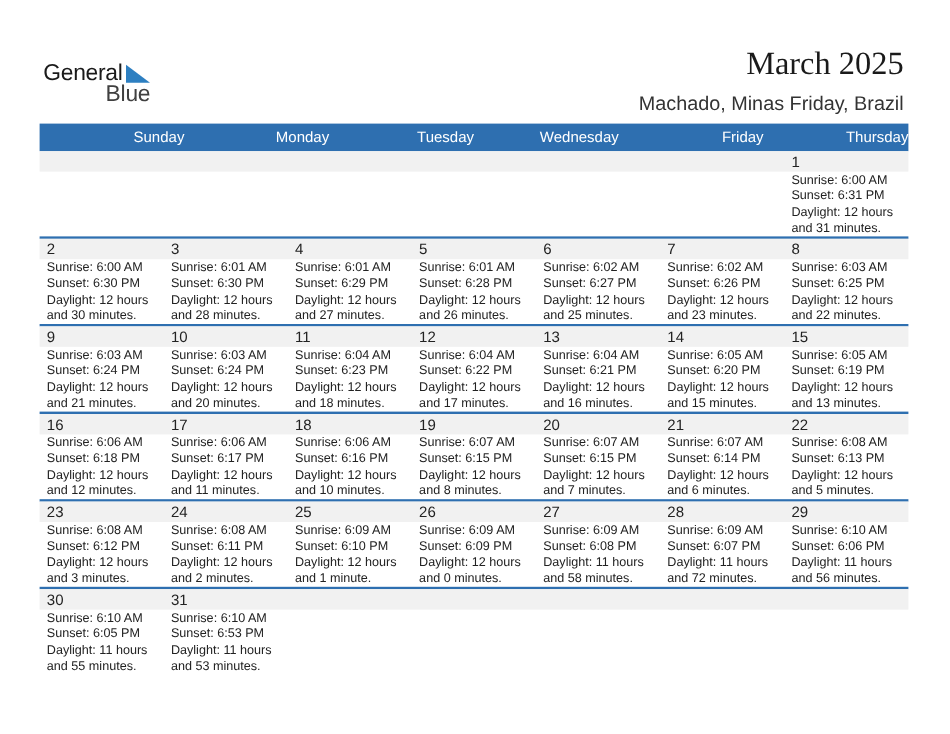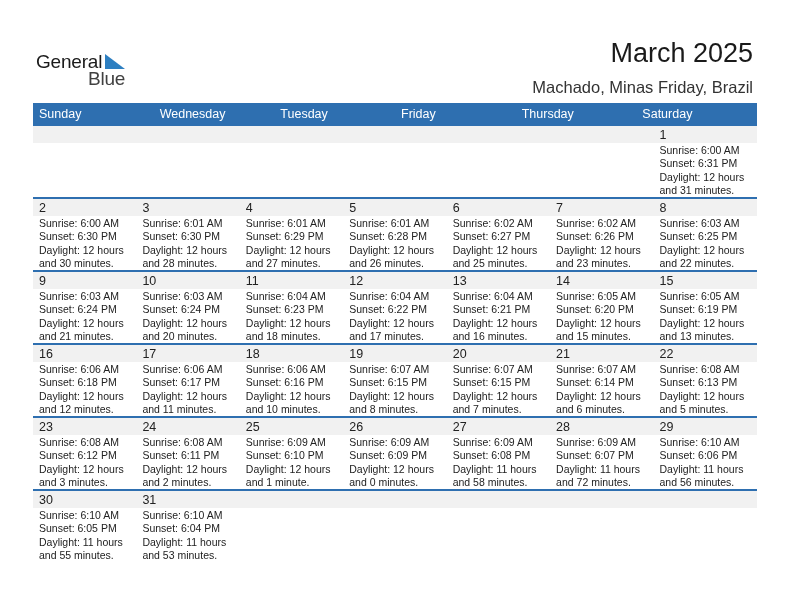--- a/index.html
+++ b/index.html
@@ -1,24 +1,24 @@
 <!DOCTYPE html>
 <html><head>
 <meta charset="utf-8">
 <style>
   html, body { margin: 0; padding: 0; background: #ffffff; }
   body { width: 792px; height: 612px; position: relative; font-family: "Liberation Sans", sans-serif; color: #222; overflow: hidden; }
   .logo { position: absolute; left: 36px; top: 50px; width: 100px; height: 40px; }
   .logo .general { position: absolute; left: 0; top: 1px; font-size: 19px; color: #1a1a1a; letter-spacing: -0.2px; }
   .logo .blue { position: absolute; left: 52px; top: 18px; font-size: 19px; color: #404040; letter-spacing: -0.2px; }
   .logo .tri { position: absolute; left: 69px; top: 4px; width: 0; height: 0; border-left: 20px solid transparent; border-bottom: 15px solid #2d7fc1; transform: scaleX(-1); }
-  .title { position: absolute; right: 39px; top: 38px; font-size: 27px; color: #1a1a1a; }
+  .title { position: absolute; right: 39px; top: 38px; font-size: 27px; color: #1a1a1a; font-family: Liberation Serif, serif; }
   .subtitle { position: absolute; right: 39px; top: 78px; font-size: 16.5px; color: #333; }
   .cal { position: absolute; left: 33px; top: 103px; width: 724px; }
-  .hdr { display: flex; background: #2e6fb0; height: 23px; }
+  .hdr { display: flex; background: #2e6fb0; height: 23px; text-align: right; }
   .hdr div { flex: 1; color: #fff; font-size: 12.5px; line-height: 23px; padding-left: 6px; box-sizing: border-box; }
   .week { border-bottom: 2px solid #2e6fb0; height: 71px; position: relative; }
   .week .band { position: absolute; left: 0; right: 0; top: 0; height: 17px; background: #f1f1f1; }
   .week .cells { position: relative; display: flex; height: 100%; }
   .cell { flex: 1; padding-left: 6px; box-sizing: border-box; }
   .cell .num { font-size: 12.5px; height: 17px; line-height: 18px; color: #222; }
   .cell .info { font-size: 10.5px; line-height: 13.4px; color: #222; margin-top: 1px; }
   .week.last { border-bottom: none; }
 </style>
 </head>
@@ -29,25 +29,25 @@
   <span class="tri"></span>
   <span class="blue">Blue</span>
 </div>
 
 <div class="title">March 2025</div>
 <div class="subtitle">Machado, Minas Friday, Brazil</div>
 
 <div class="cal">
   <div class="hdr">
     <div>Sunday</div>
+    <div>Monday</div>
+    <div>Tuesday</div>
     <div>Wednesday</div>
-    <div>Tuesday</div>
     <div>Friday</div>
     <div>Thursday</div>
-    <div>Saturday</div>
   </div>
   <div id="weeks">
       <div class="week">
         <div class="band"></div>
         <div class="cells">
           <div class="cell">
             <div class="num"></div>
             <div class="info">
               <div></div>
               <div></div>
@@ -392,21 +392,21 @@
               <div>Sunrise: 6:10 AM</div>
               <div>Sunset: 6:05 PM</div>
               <div>Daylight: 11 hours</div>
               <div>and 55 minutes.</div>
             </div>
           </div>
           <div class="cell">
             <div class="num">31</div>
             <div class="info">
               <div>Sunrise: 6:10 AM</div>
-              <div>Sunset: 6:04 PM</div>
+              <div>Sunset: 6:53 PM</div>
               <div>Daylight: 11 hours</div>
               <div>and 53 minutes.</div>
             </div>
           </div>
           <div class="cell">
             <div class="num"></div>
             <div class="info">
               <div></div>
               <div></div>
               <div></div>

